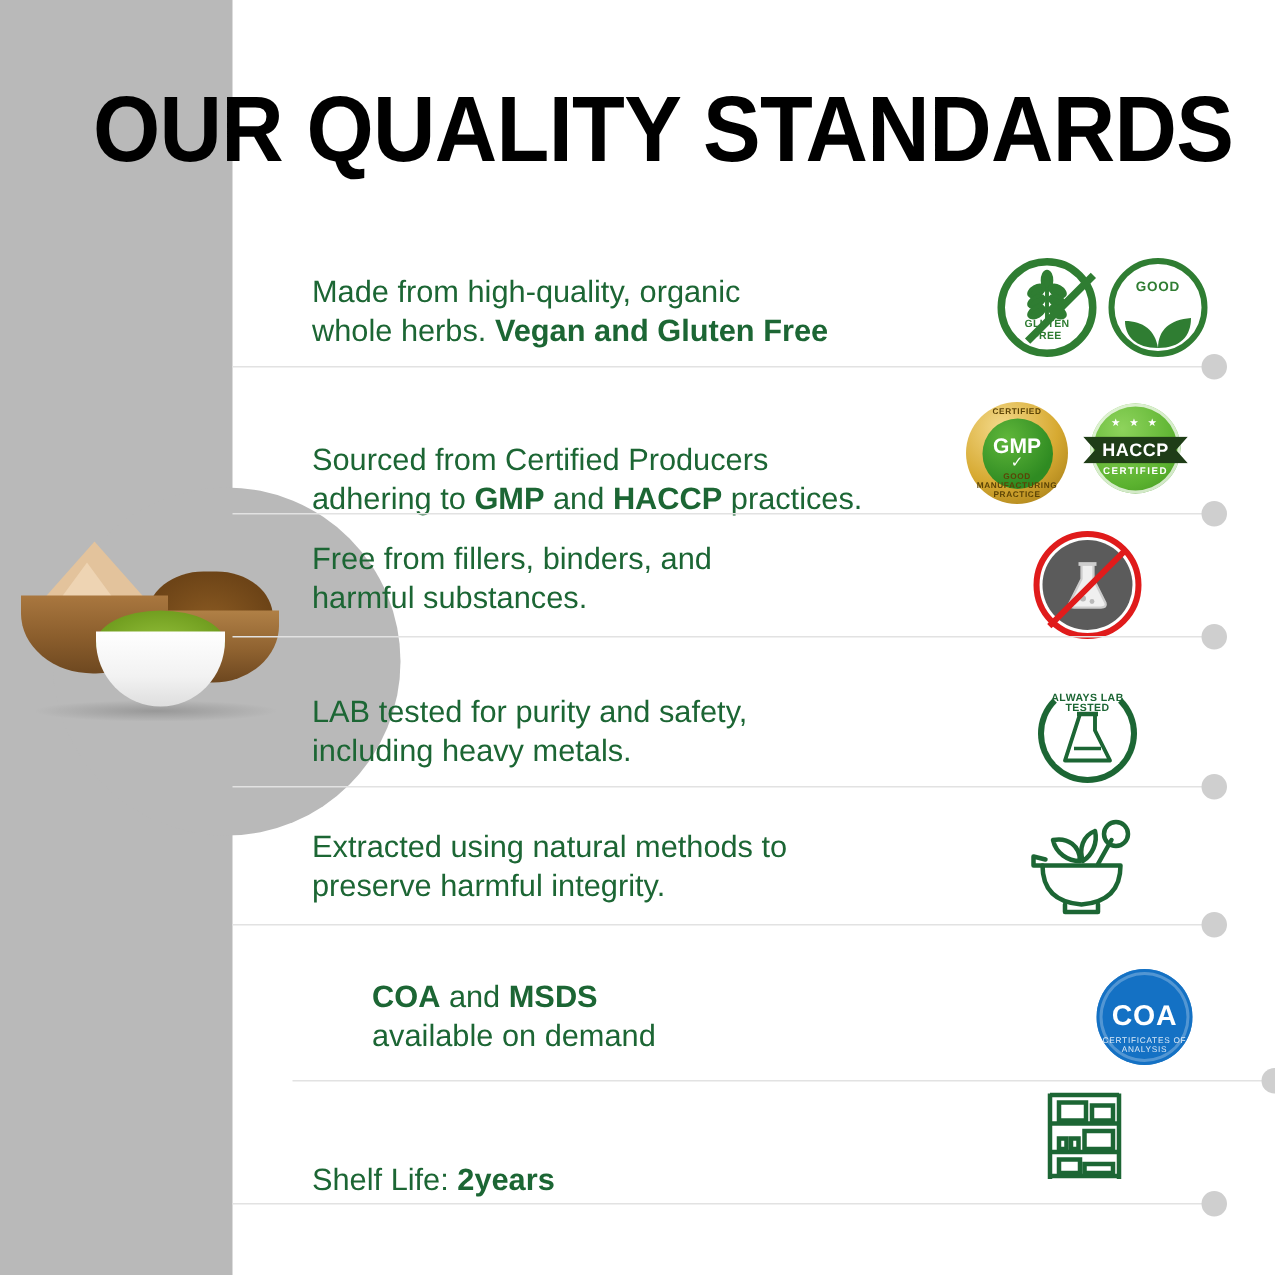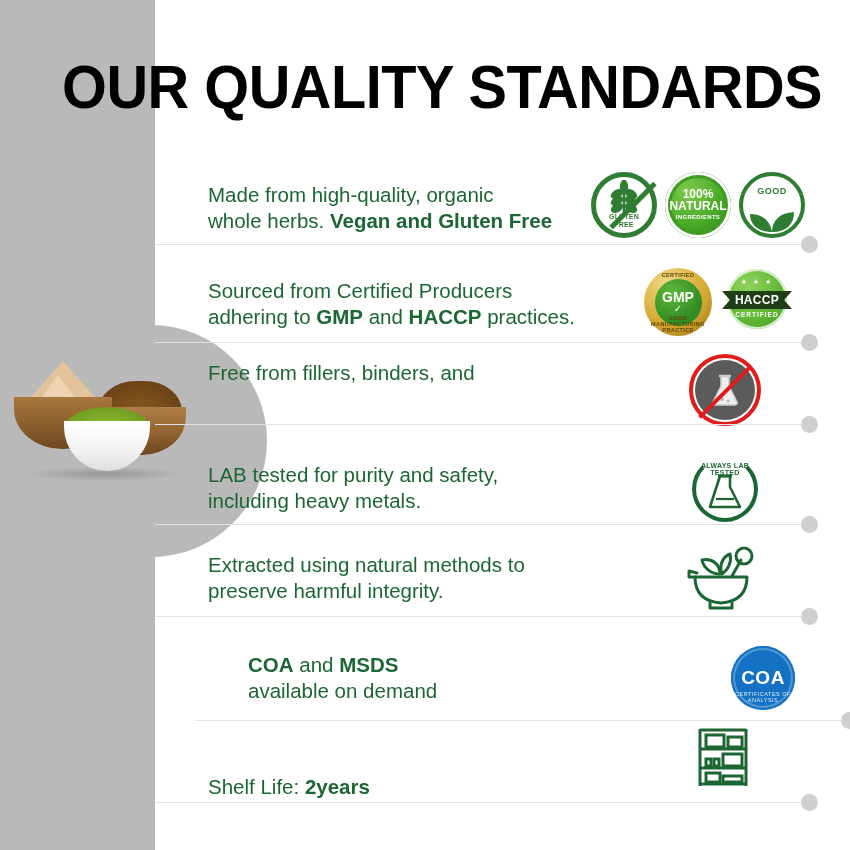--- a/index.html
+++ b/index.html
@@ -314,41 +314,36 @@
               <ellipse cx="35" cy="35" rx="5.5" ry="3" transform="rotate(30 35 35)"></ellipse>
             </g>
           </svg>
           <div class="gf-slash"></div>
           <div class="gf-label">
             <span>GLUTEN</span><br>
             <span>FREE</span>
           </div>
         </div>
 
-        <div class="badge nat-circle">
-          <div class="nat-t1">100%</div>
-          <div class="nat-t2">NATURAL</div>
-          <div class="nat-t3">INGREDIENTS</div>
-        </div>
 
         <div class="badge veg-circle">
           <div class="veg-label">GOOD</div>
           <svg width="58" height="34" viewBox="0 0 58 34" style="position:absolute;left:0;top:24px;">
             <path d="M29 32 C14 32 7 24 7 14 C19 14 27 20 29 32 Z" fill="#2f7d32"></path>
             <path d="M29 32 C44 32 51 24 51 12 C37 13 29 20 29 32 Z" fill="#2f7d32"></path>
           </svg>
         </div>
 
       </div>
       <div class="divider" style="top:74px;"></div>
       <div class="divider-dot" style="top:66px;"></div>
     </div>
 
     <div class="row" style="top:268px;height:80px;">
-      <div class="row-text" style="top:10px;">
+      <div class="row-text" style="top:26px;">
         <span>Sourced from Certified Producers</span><br>
         <span>adhering to </span><b>GMP</b><span> and </span><b>HACCP</b><span> practices.</span>
       </div>
       <div class="icons" style="right:58px;top:0px;gap:10px;">
 
         <div class="badge gmp-outer">
           <div class="gmp-top">CERTIFIED</div>
           <div class="gmp-inner">
             <div class="gmp-t">GMP</div>
             <div class="gmp-sub">✓</div>
@@ -364,20 +359,21 @@
         </div>
 
       </div>
       <div class="divider" style="top:74px;"></div>
       <div class="divider-dot" style="top:66px;"></div>
     </div>
 
     <div class="row" style="top:352px;height:78px;">
       <div class="row-text" style="top:8px;">
         <span>Free from fillers, binders, and</span><br>
+        <span>harmful substances.</span>
       </div>
       <div class="icons" style="right:95px;top:8px;">
         <div class="badge nochem">
           <svg width="34" height="36" viewBox="0 0 34 36">
             <path d="M13 4 L21 4 L21 14 L29 30 Q30 33 26 33 L8 33 Q4 33 5 30 L13 14 Z" fill="#efefef" stroke="#cdcdcd" stroke-width="1.5"></path>
             <line x1="11" y1="4" x2="23" y2="4" stroke="#cdcdcd" stroke-width="2.5"></line>
             <circle cx="14" cy="27" r="2" fill="#b9b9b9"></circle>
             <circle cx="20" cy="29" r="1.6" fill="#b9b9b9"></circle>
           </svg>
           <div class="nochem-ring"></div>

